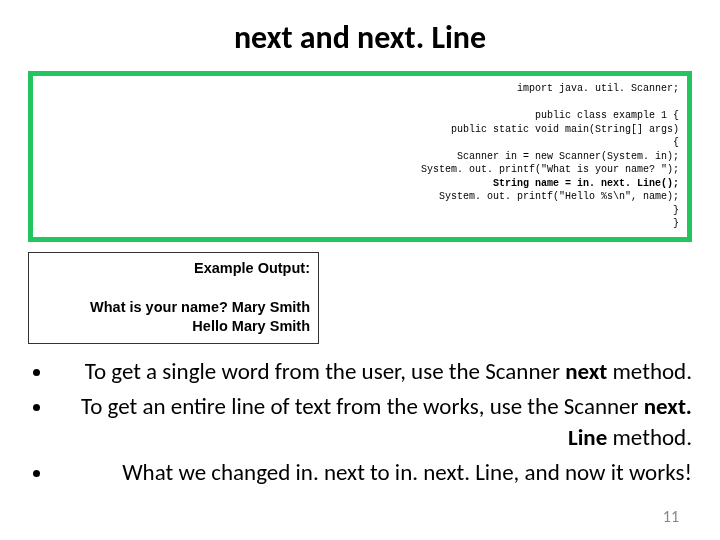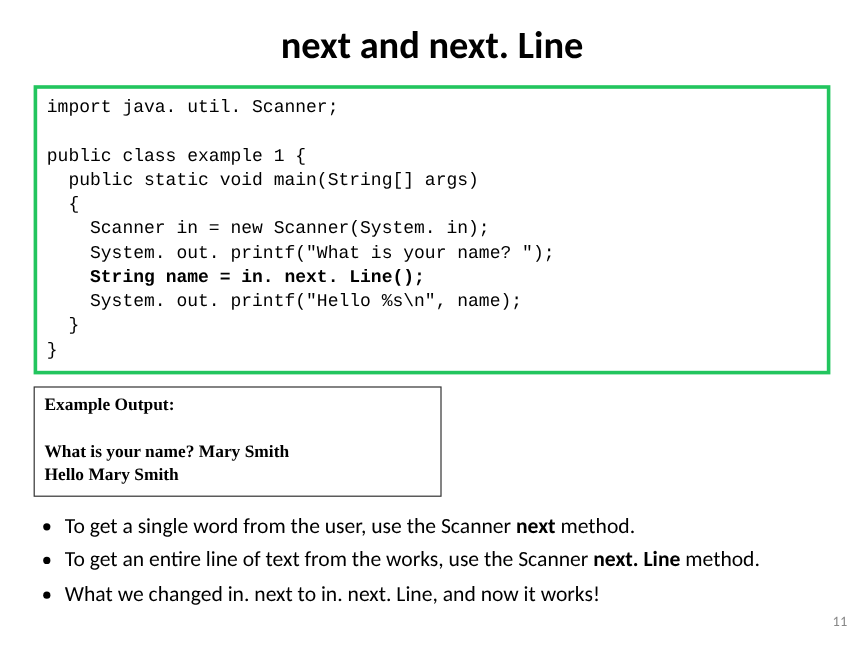--- a/index.html
+++ b/index.html
@@ -1,64 +1,64 @@
 <!DOCTYPE html>
 <html><head>
 <meta charset="utf-8">
 <style>
-  * { box-sizing: border-box; }
+  * { box-sizing: border-box; text-align: right; }
   body {
     margin: 0;
     width: 720px;
     height: 540px;
     background: #fff;
     font-family: Calibri, Arial, sans-serif;
     color: #000;
     position: relative;
     padding: 18px 28px 0 28px;
   }
   .title {
     text-align: center;
     font-size: 32px;
     margin: 0 0 14px 0;
   }
   .title .b { font-weight: 700; }
   .code-box {
-    border: 3px solid #22c55e;
+    border: 5px solid #22c55e;
     padding: 6px 8px;
     font-family: "Courier New", monospace;
-    font-size: 15px;
+    font-size: 10px;
     line-height: 1.35;
     white-space: pre;
     margin-bottom: 10px;
   }
   .output-box {
     border: 1px solid #333;
     padding: 6px 8px;
-    font-family: Liberation Serif, serif;
+    font-family: Liberation Sans, sans-serif;
     font-size: 14.5px;
     line-height: 1.35;
     white-space: pre;
-    width: 340px;
+    width: 291px;
     margin-bottom: 12px;
   }
   .b { font-weight: 700; }
   ul.bullets {
     list-style: disc;
     padding-left: 26px;
     margin: 0;
-    font-size: 18px;
+    font-size: 23px;
     line-height: 1.35;
   }
   ul.bullets li { margin-bottom: 4px; }
   .page-num {
     position: absolute;
-    right: 14px;
+    right: 41px;
     bottom: 14px;
-    font-size: 12px;
+    font-size: 16px;
     color: #888;
   }
 </style>
 </head>
 <body>
 
 <h1 class="title">
   <span class="b">next</span><span> and </span><span class="b">next. Line</span>
 </h1>
 

